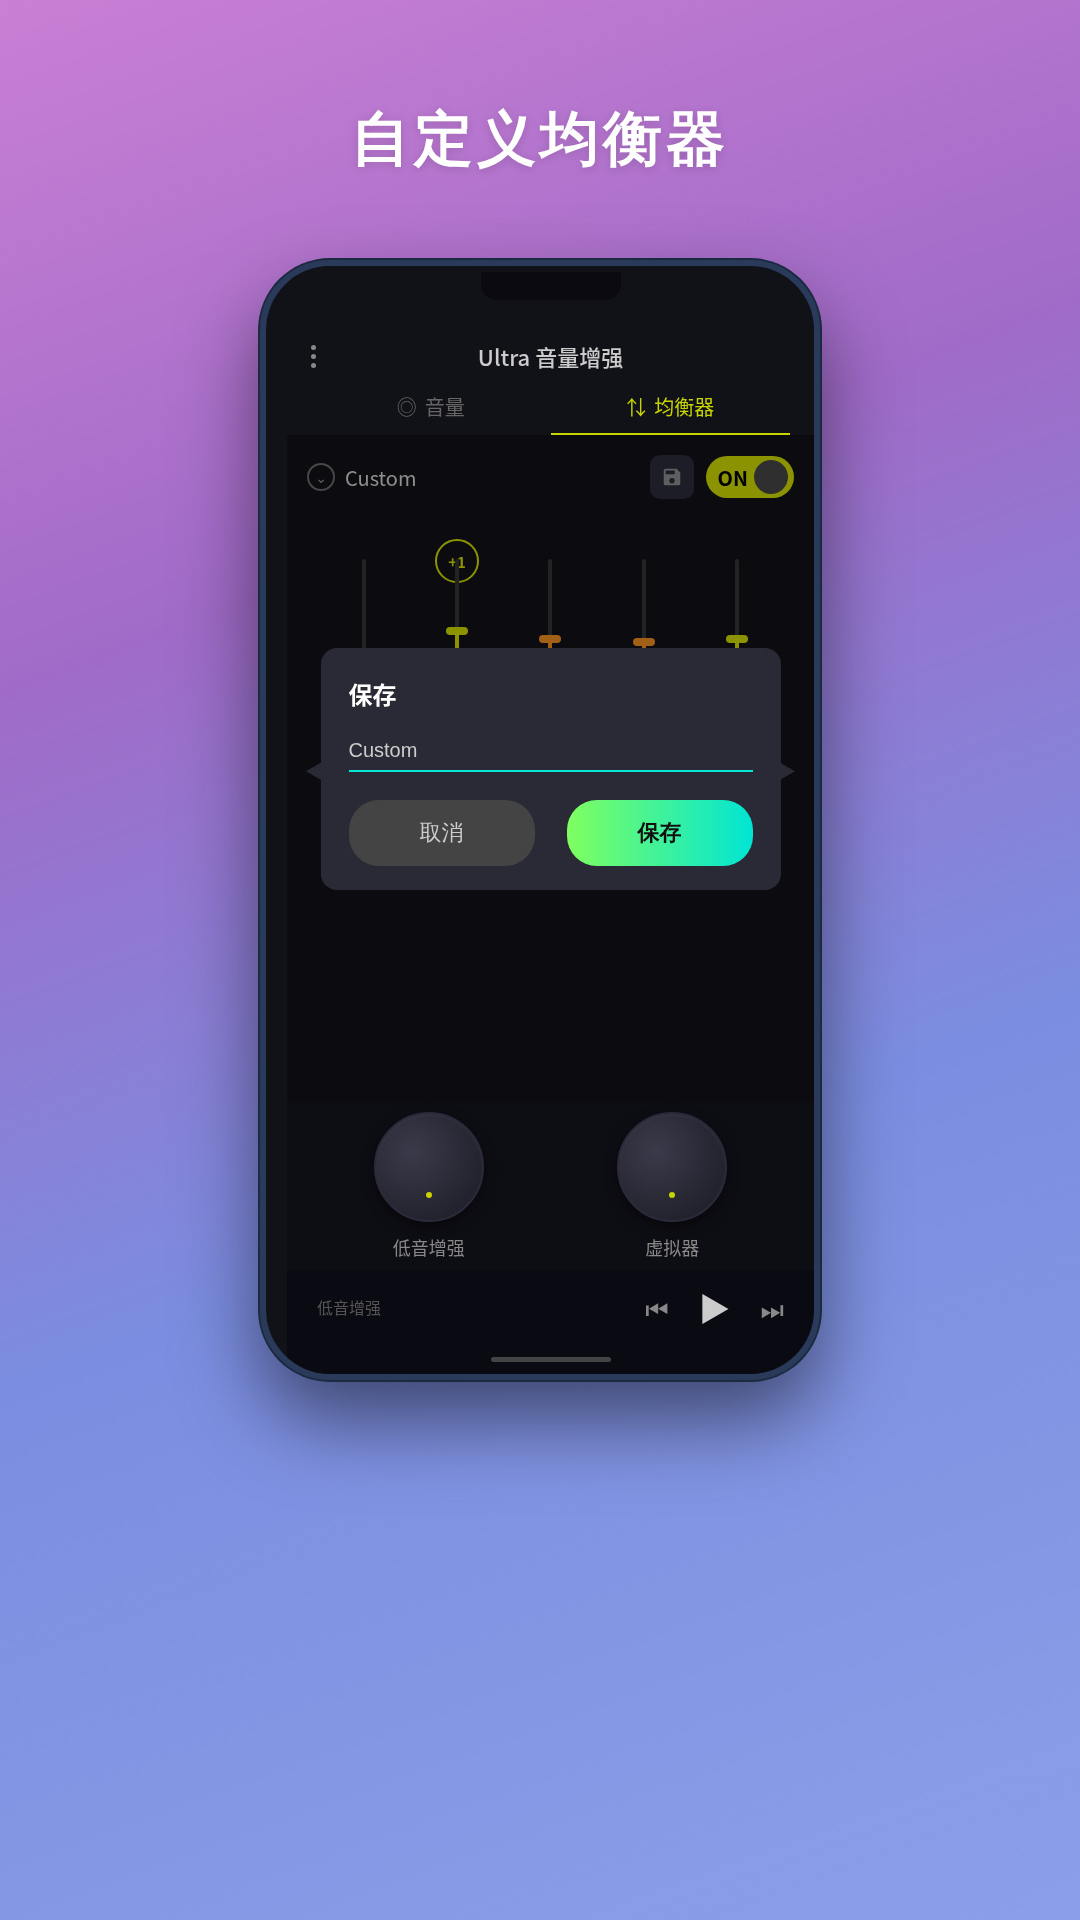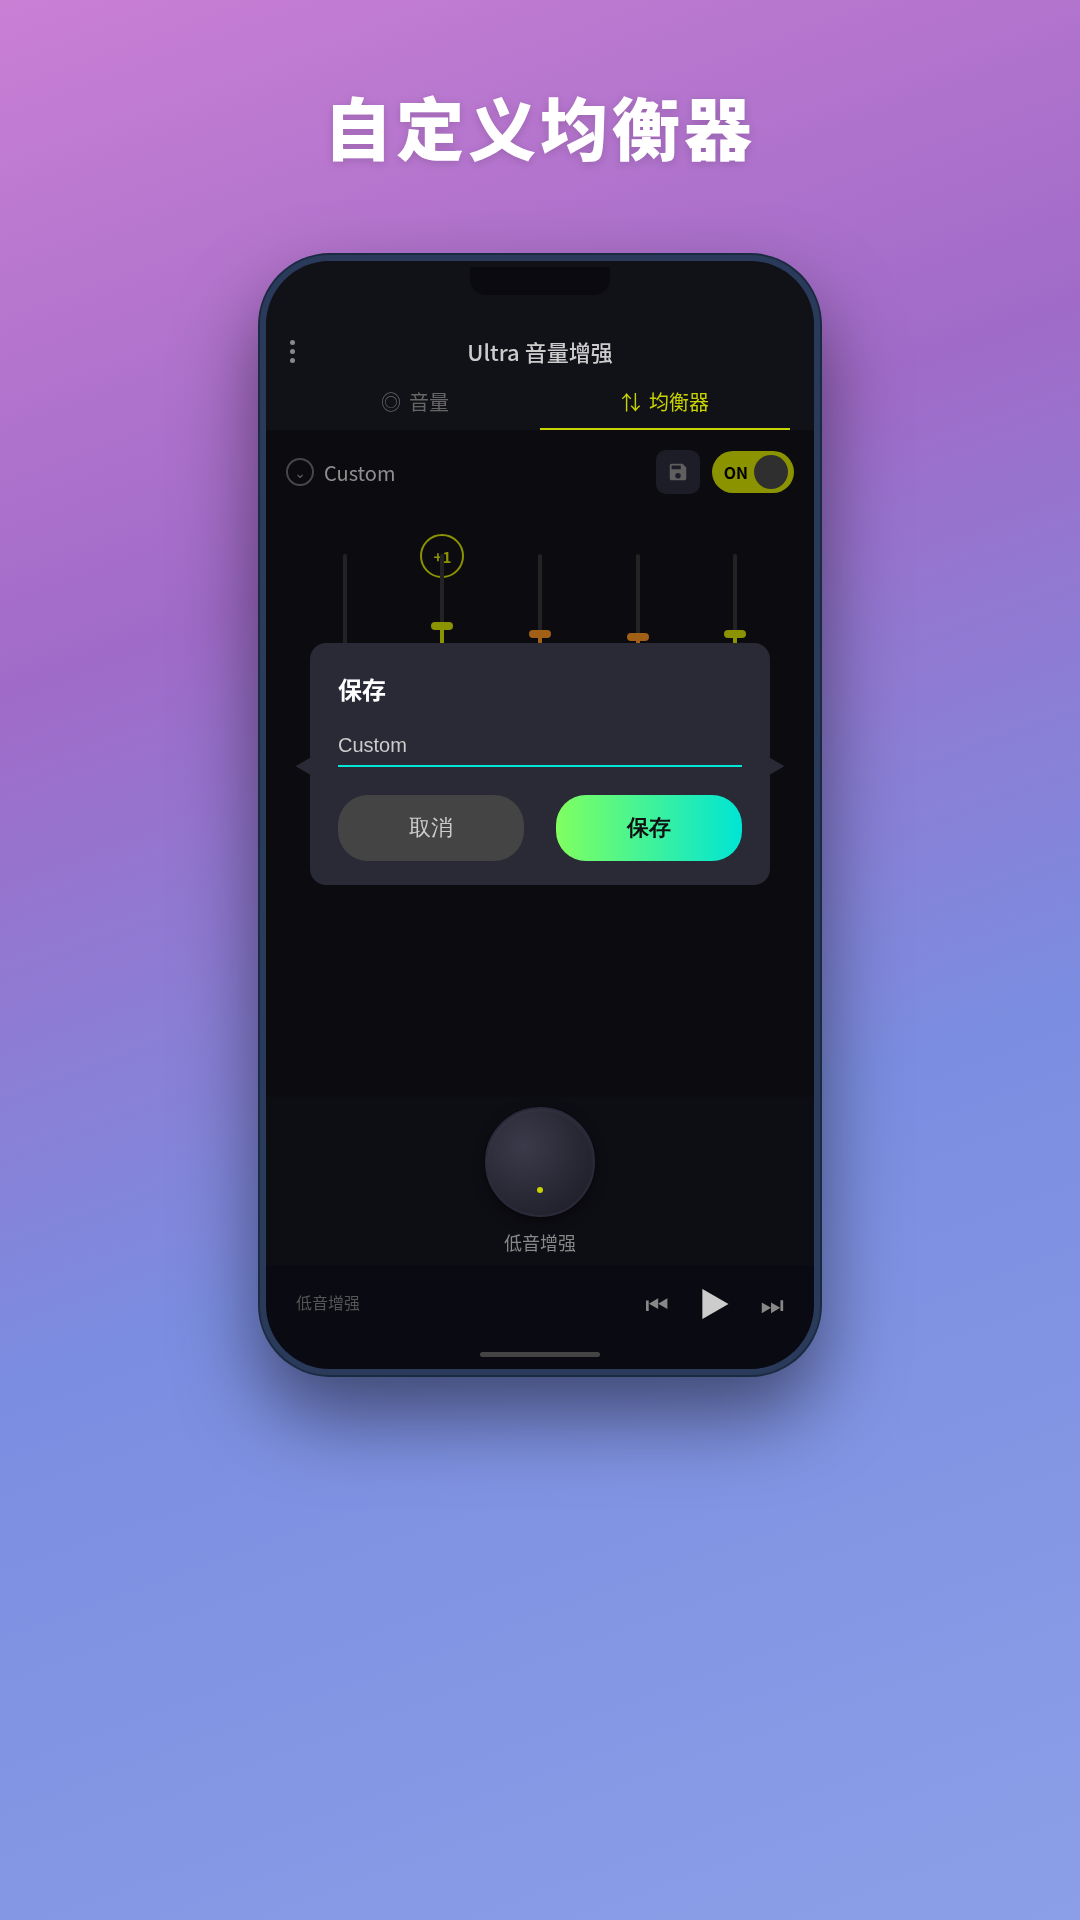--- a/index.html
+++ b/index.html
@@ -10,25 +10,26 @@
       overflow: hidden;
       background: linear-gradient(160deg, #c97fd4 0%, #a06bc8 30%, #7b8de0 60%, #8b9fe8 100%);
       display: flex;
       flex-direction: column;
       align-items: center;
       font-family: -apple-system, 'PingFang SC', 'Noto Sans CJK SC', sans-serif;
     }
 
     .page-title {
       color: white;
-      font-size: 68px;
+      font-size: 59px;
       font-weight: 800;
-      margin-top: 76px;
+      margin-top: 100px;
       letter-spacing: 4px;
       text-shadow: 0 2px 10px rgba(0,0,0,0.15);
+      font-family: Liberation Serif, serif;
     }
 
     .phone-wrapper {
       margin-top: 80px;
       position: relative;
       width: 560px;
       height: 1120px;
     }
 
     .phone-frame {
@@ -71,20 +72,21 @@
       border-radius: 0 4px 4px 0;
     }
 
     .phone-inner {
       flex: 1;
       background: #111118;
       border-radius: 64px;
       overflow: hidden;
       display: flex;
       flex-direction: column;
+      padding-left: 21px;
     }
 
     
     .status-bar {
       height: 50px;
       background: #111118;
       display: flex;
       align-items: center;
       justify-content: center;
       padding: 0 30px;
@@ -229,21 +231,21 @@
       align-items: center;
       background: #c8d400;
       border-radius: 24px;
       padding: 4px 6px 4px 12px;
       gap: 6px;
       cursor: pointer;
     }
 
     .toggle-label {
       color: #000;
-      font-size: 16px;
+      font-size: 20px;
       font-weight: 700;
     }
 
     .toggle-circle {
       width: 34px;
       height: 34px;
       background: #444;
       border-radius: 50%;
     }
 
@@ -609,20 +611,24 @@
           </div>
         </div>
 
       </div>
 
       <div class="knobs-row">
         <div class="knob-item">
           <div class="knob"></div>
           <span class="knob-label">低音增强</span>
         </div>
+        <div class="knob-item">
+          <div class="knob"></div>
+          <span class="knob-label">虚拟器</span>
+        </div>
       </div>
 
       <div class="bottom-nav">
         <span class="needs-permission">低音增强</span>
         <div class="media-controls">
           <span class="media-btn">⏮</span>
           <span class="play-btn">▶</span>
           <span class="media-btn">⏭</span>
         </div>
       </div>

